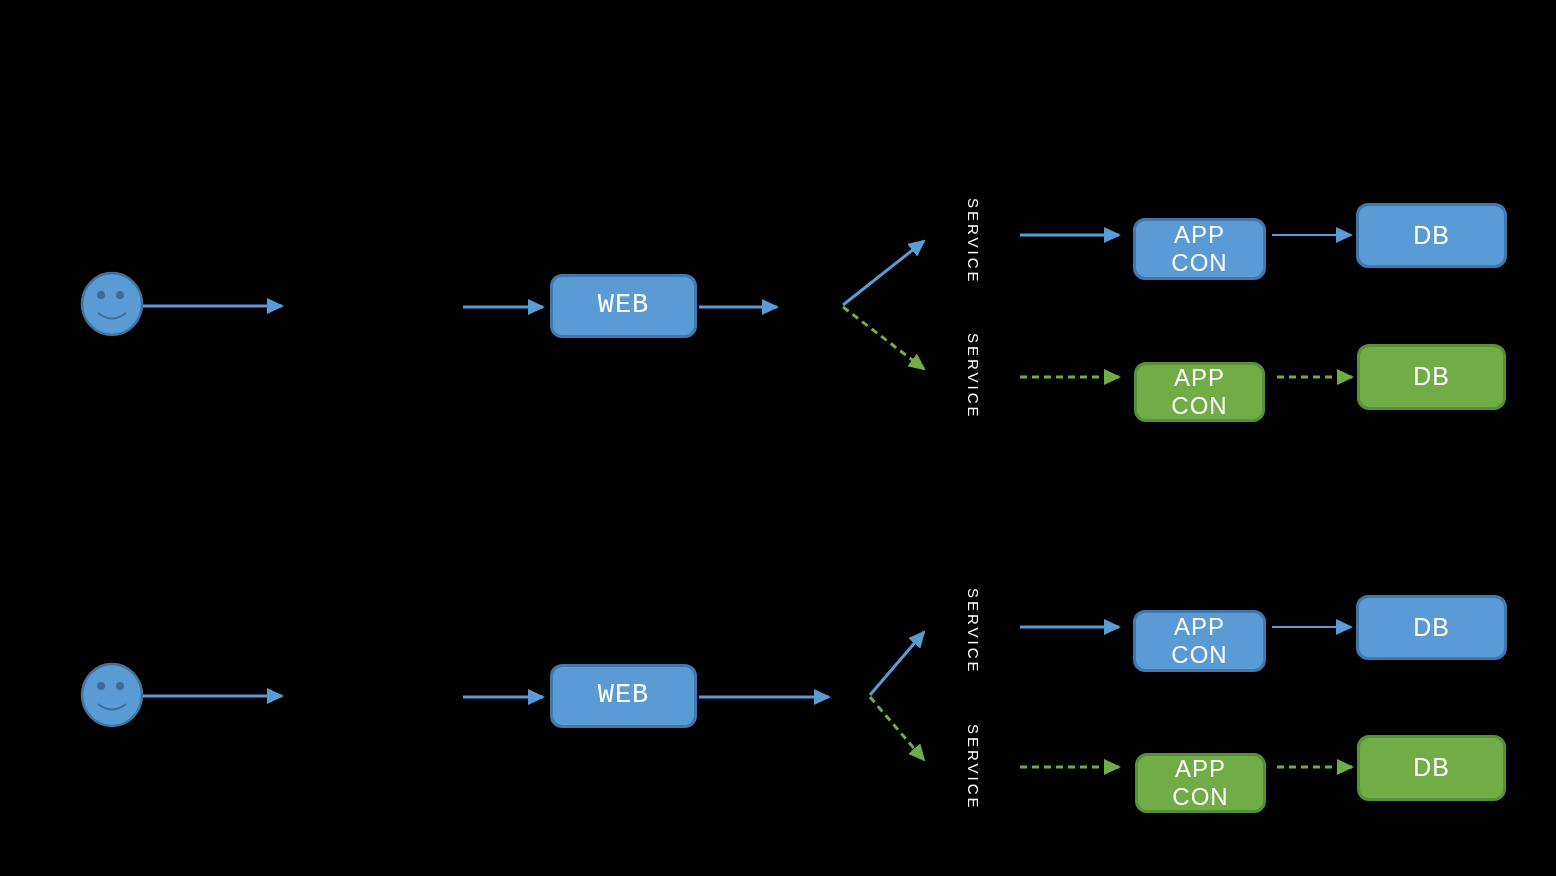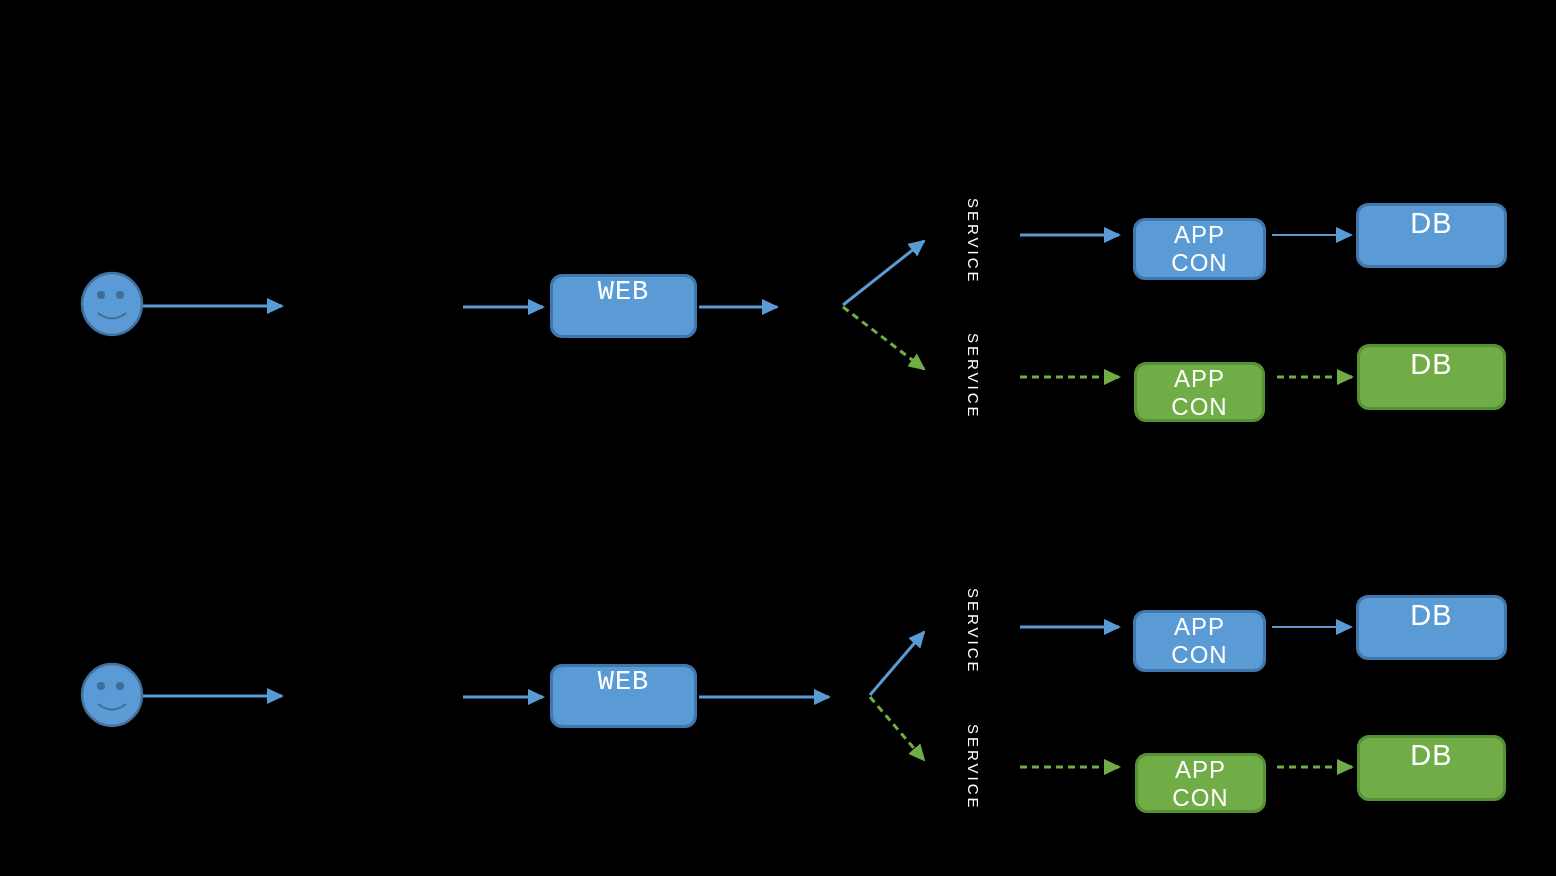--- a/index.html
+++ b/index.html
@@ -11,31 +11,31 @@
     font-family:"Liberation Sans", sans-serif;
   }
   .arrow-layer{position:absolute;left:0;top:0;width:1556px;height:876px;}
   .box{
     position:absolute;
     box-sizing:border-box;
     border-radius:12px;
     display:flex;
     flex-direction:column;
     align-items:center;
-    justify-content:flex-start;
+    justify-content:center;
     color:#fff;
     text-align:center;
     letter-spacing:1px;
     line-height:1.18;
   }
   .box.blue{background:#5B9BD5;border:3px solid #4077AD;}
   .box.green{background:#70AD47;border:3px solid #569135;}
   .web-box{font-size:27px;font-family:Liberation Mono, monospace;}
   .app-box{font-size:24px;}
-  .db-box{font-size:29px;}
+  .db-box{font-size:25px;}
   .service-label{
     position:absolute;
     color:#fff;
     font-size:15px;
     letter-spacing:3px;
     writing-mode:vertical-rl;
     display:flex;
     align-items:center;
     justify-content:center;
     text-align:center;

